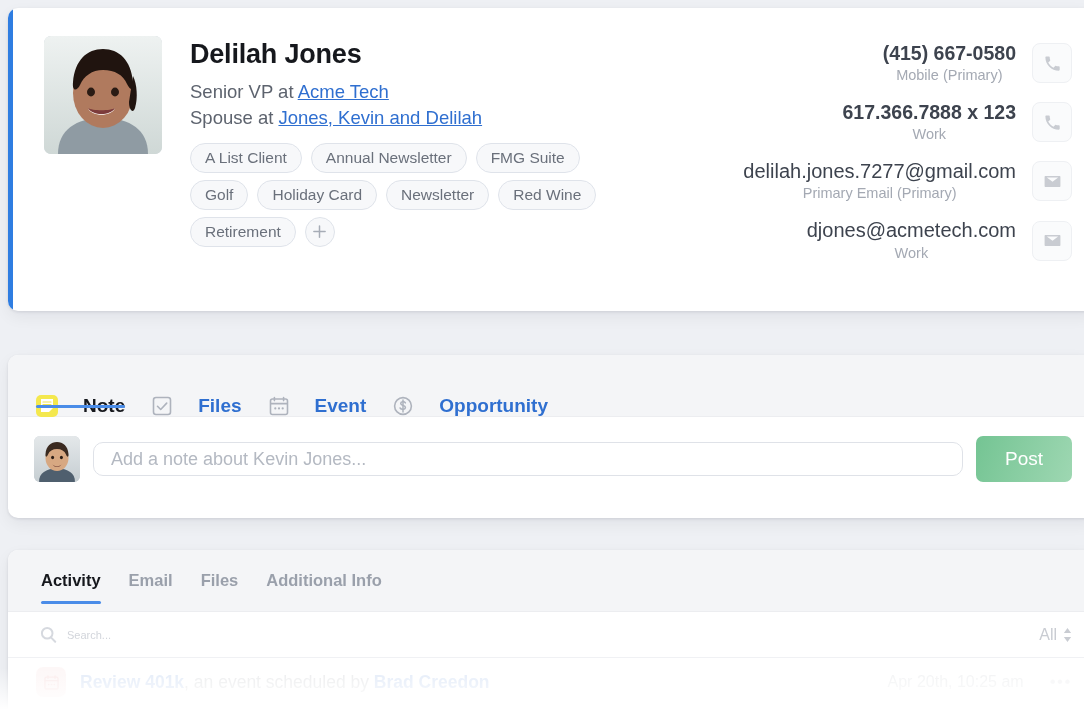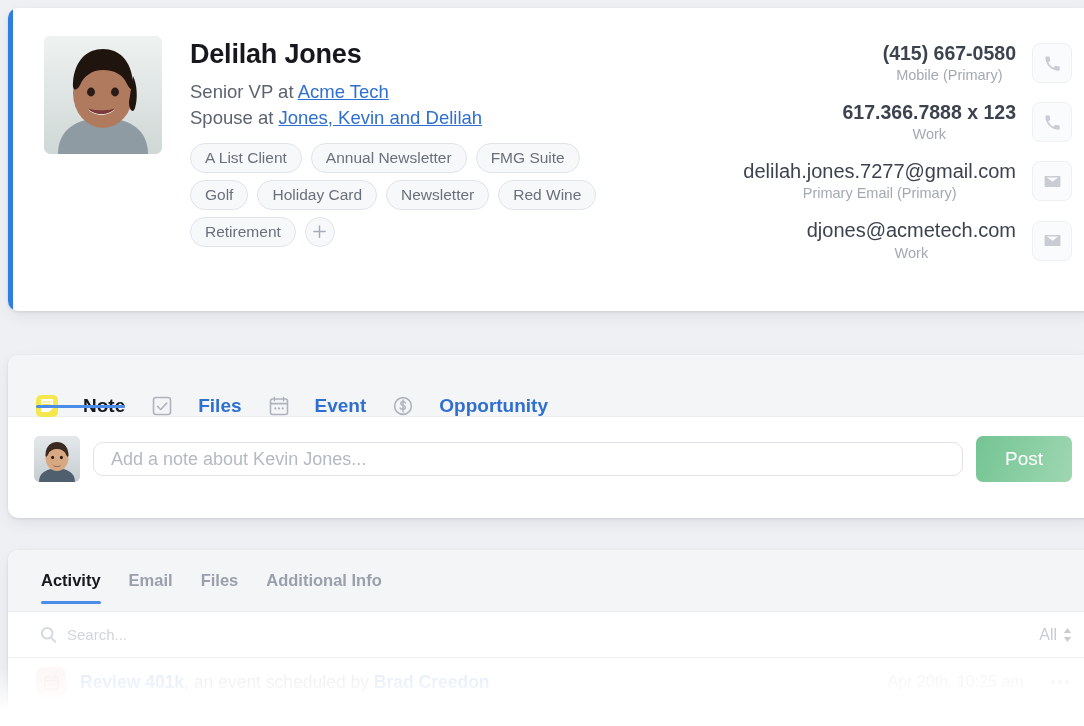--- a/index.html
+++ b/index.html
@@ -263,21 +263,21 @@
     border-bottom: 1px solid #f0f1f4;
     background: #fff;
   }
   .search-icon { width: 17px; height: 17px; flex: 0 0 17px; margin-right: 10px; }
   .search-icon svg { display: block; width: 100%; height: 100%; stroke: #d6d9df; fill: none; stroke-width: 2; }
   .search-input {
     flex: 1 1 auto;
     border: none;
     outline: none;
     font-family: "Liberation Sans", sans-serif;
-    font-size: 15px;
+    font-size: 11px;
     color: #3d434e;
     background: transparent;
   }
   .search-input::placeholder { color: #d2d5db; }
   .filter {
     display: flex; align-items: center; gap: 6px;
     font-size: 16px;
     color: #c9ccd2;
   }
   .filter svg { width: 9px; height: 14px; fill: #c9ccd2; }

